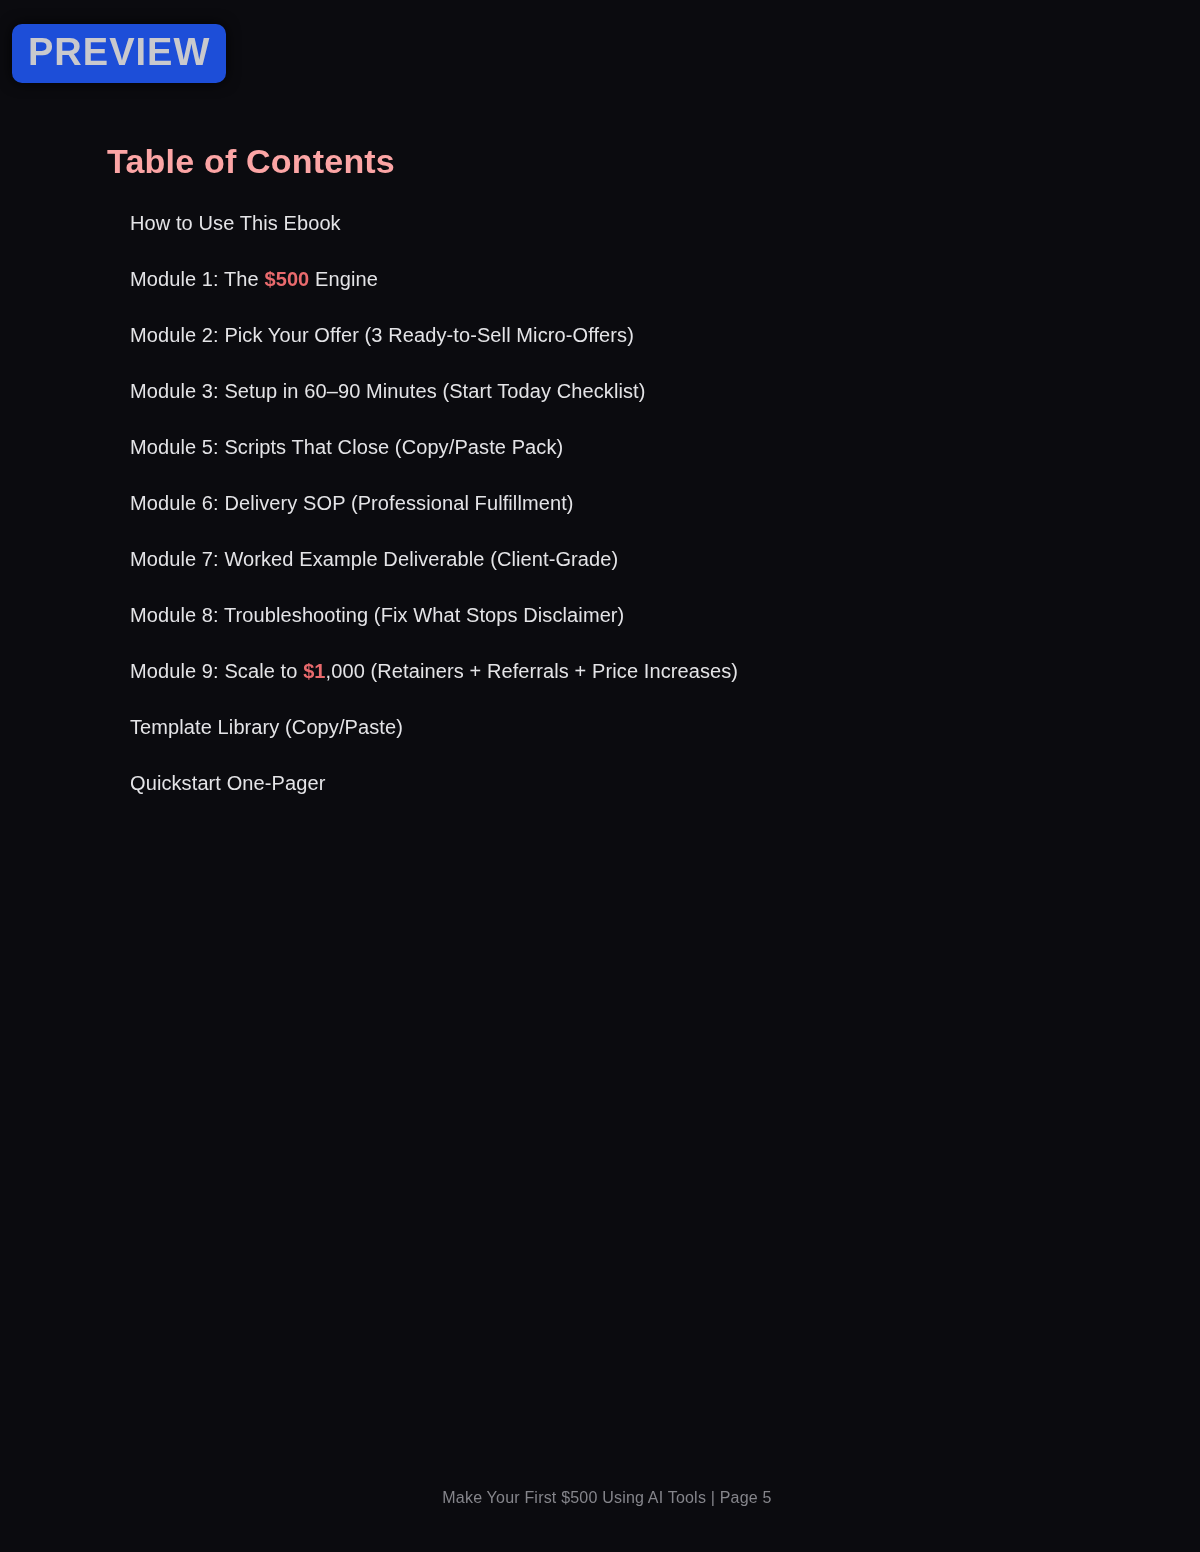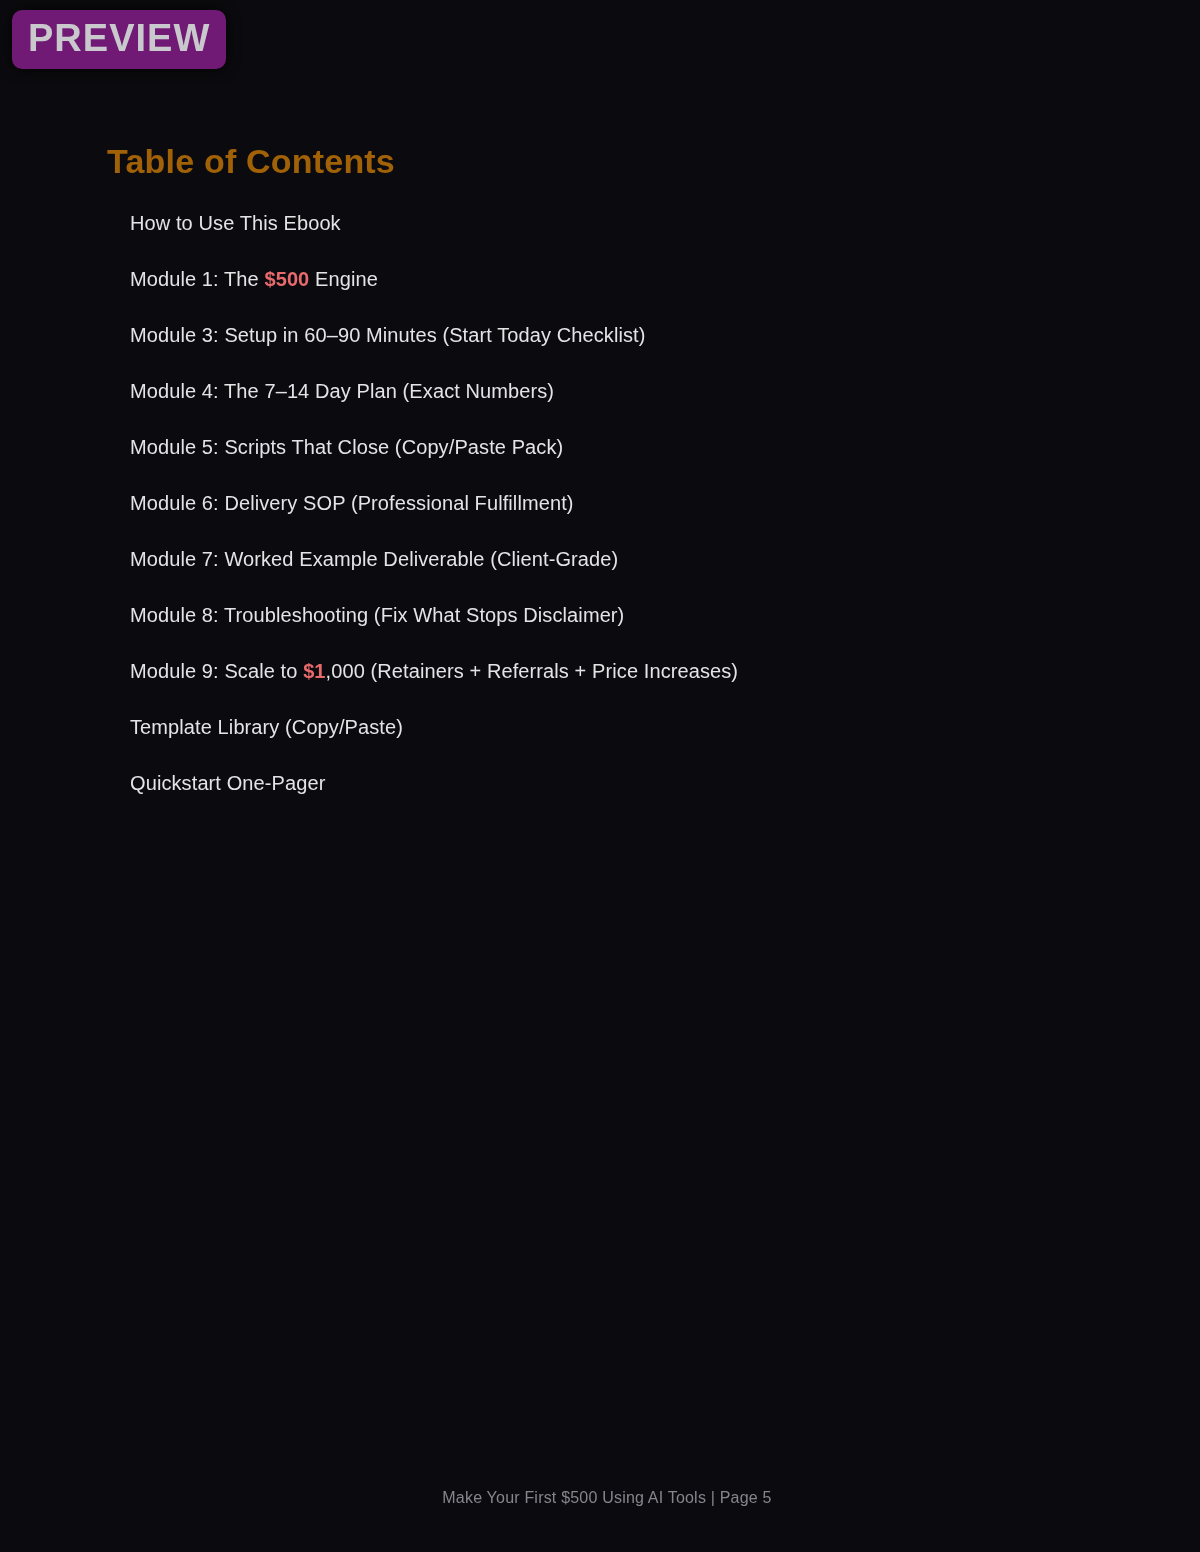--- a/index.html
+++ b/index.html
@@ -10,42 +10,42 @@
   .page {
     position: relative;
     width: 1200px;
     height: 1552px;
     background: #0b0b0f;
     overflow: hidden;
     font-family: "Liberation Sans", sans-serif;
   }
   .preview-badge {
     position: absolute;
-    top: 10px;
+    top: 24px;
     left: 12px;
-    background: #701a75;
+    background: #1d4ed8;
     color: #c9c9cd;
     font-size: 38px;
     font-weight: 800;
     letter-spacing: 1px;
     padding: 7px 16px 9px 16px;
     border-radius: 10px;
     box-shadow: 0 0 14px rgba(0,0,0,0.8);
   }
   .content {
     position: absolute;
     top: 142px;
     left: 107px;
     right: 100px;
   }
   .toc-title {
     margin: 0 0 30px 0;
     font-size: 34px;
     font-weight: 700;
-    color: #a16207;
+    color: #fca5a5;
     letter-spacing: 0.2px;
   }
   .toc-list {
     margin: 0;
     padding: 0;
   }
   .toc-item {
     font-size: 20px;
     line-height: 24px;
     margin-bottom: 32px;
@@ -76,22 +76,22 @@
 <div class="page">
 
   <div class="preview-badge">PREVIEW</div>
 
   <div class="content">
     <h1 class="toc-title">Table of Contents</h1>
 
     <div class="toc-list">
         <div class="toc-item"><span>How to Use This Ebook</span></div>
         <div class="toc-item"><span>Module 1: The </span><span class="toc-accent">$500</span><span> Engine</span></div>
+        <div class="toc-item"><span>Module 2: Pick Your Offer (3 Ready-to-Sell Micro-Offers)</span></div>
         <div class="toc-item"><span>Module 3: Setup in 60–90 Minutes (Start Today Checklist)</span></div>
-        <div class="toc-item"><span>Module 4: The 7–14 Day Plan (Exact Numbers)</span></div>
         <div class="toc-item"><span>Module 5: Scripts That Close (Copy/Paste Pack)</span></div>
         <div class="toc-item"><span>Module 6: Delivery SOP (Professional Fulfillment)</span></div>
         <div class="toc-item"><span>Module 7: Worked Example Deliverable (Client-Grade)</span></div>
         <div class="toc-item"><span>Module 8: Troubleshooting (Fix What Stops Disclaimer)</span></div>
         <div class="toc-item"><span>Module 9: Scale to </span><span class="toc-accent">$1</span><span>,000 (Retainers + Referrals + Price Increases)</span></div>
         <div class="toc-item"><span>Template Library (Copy/Paste)</span></div>
         <div class="toc-item"><span>Quickstart One-Pager</span></div>
       </div>
   </div>
 

